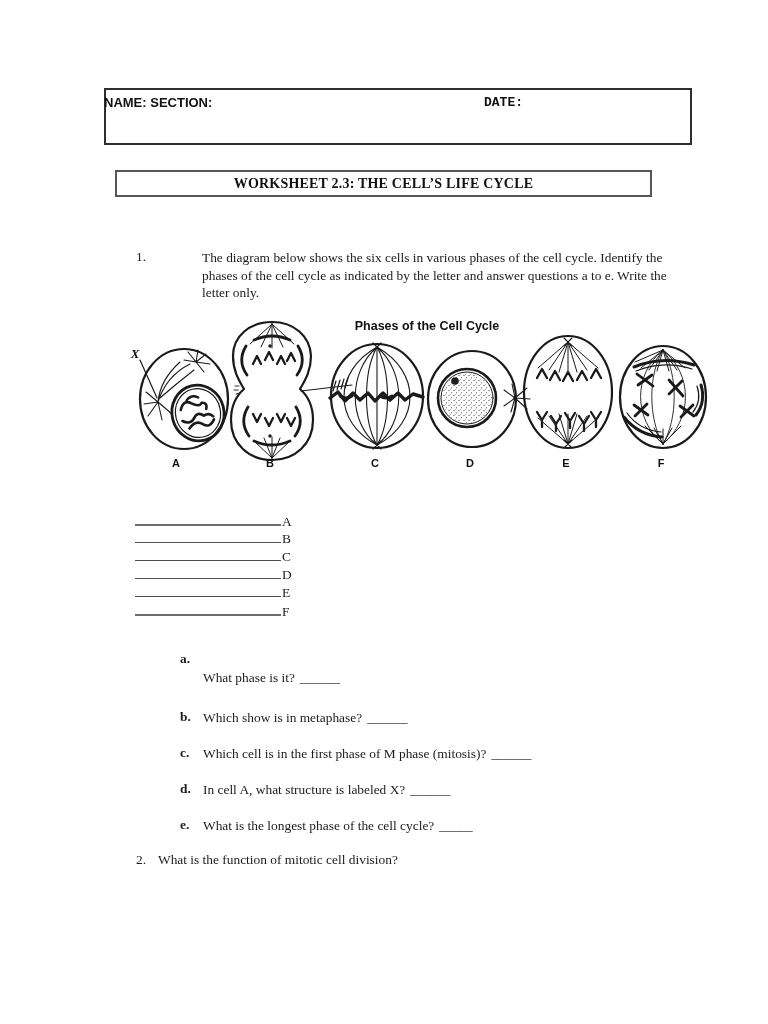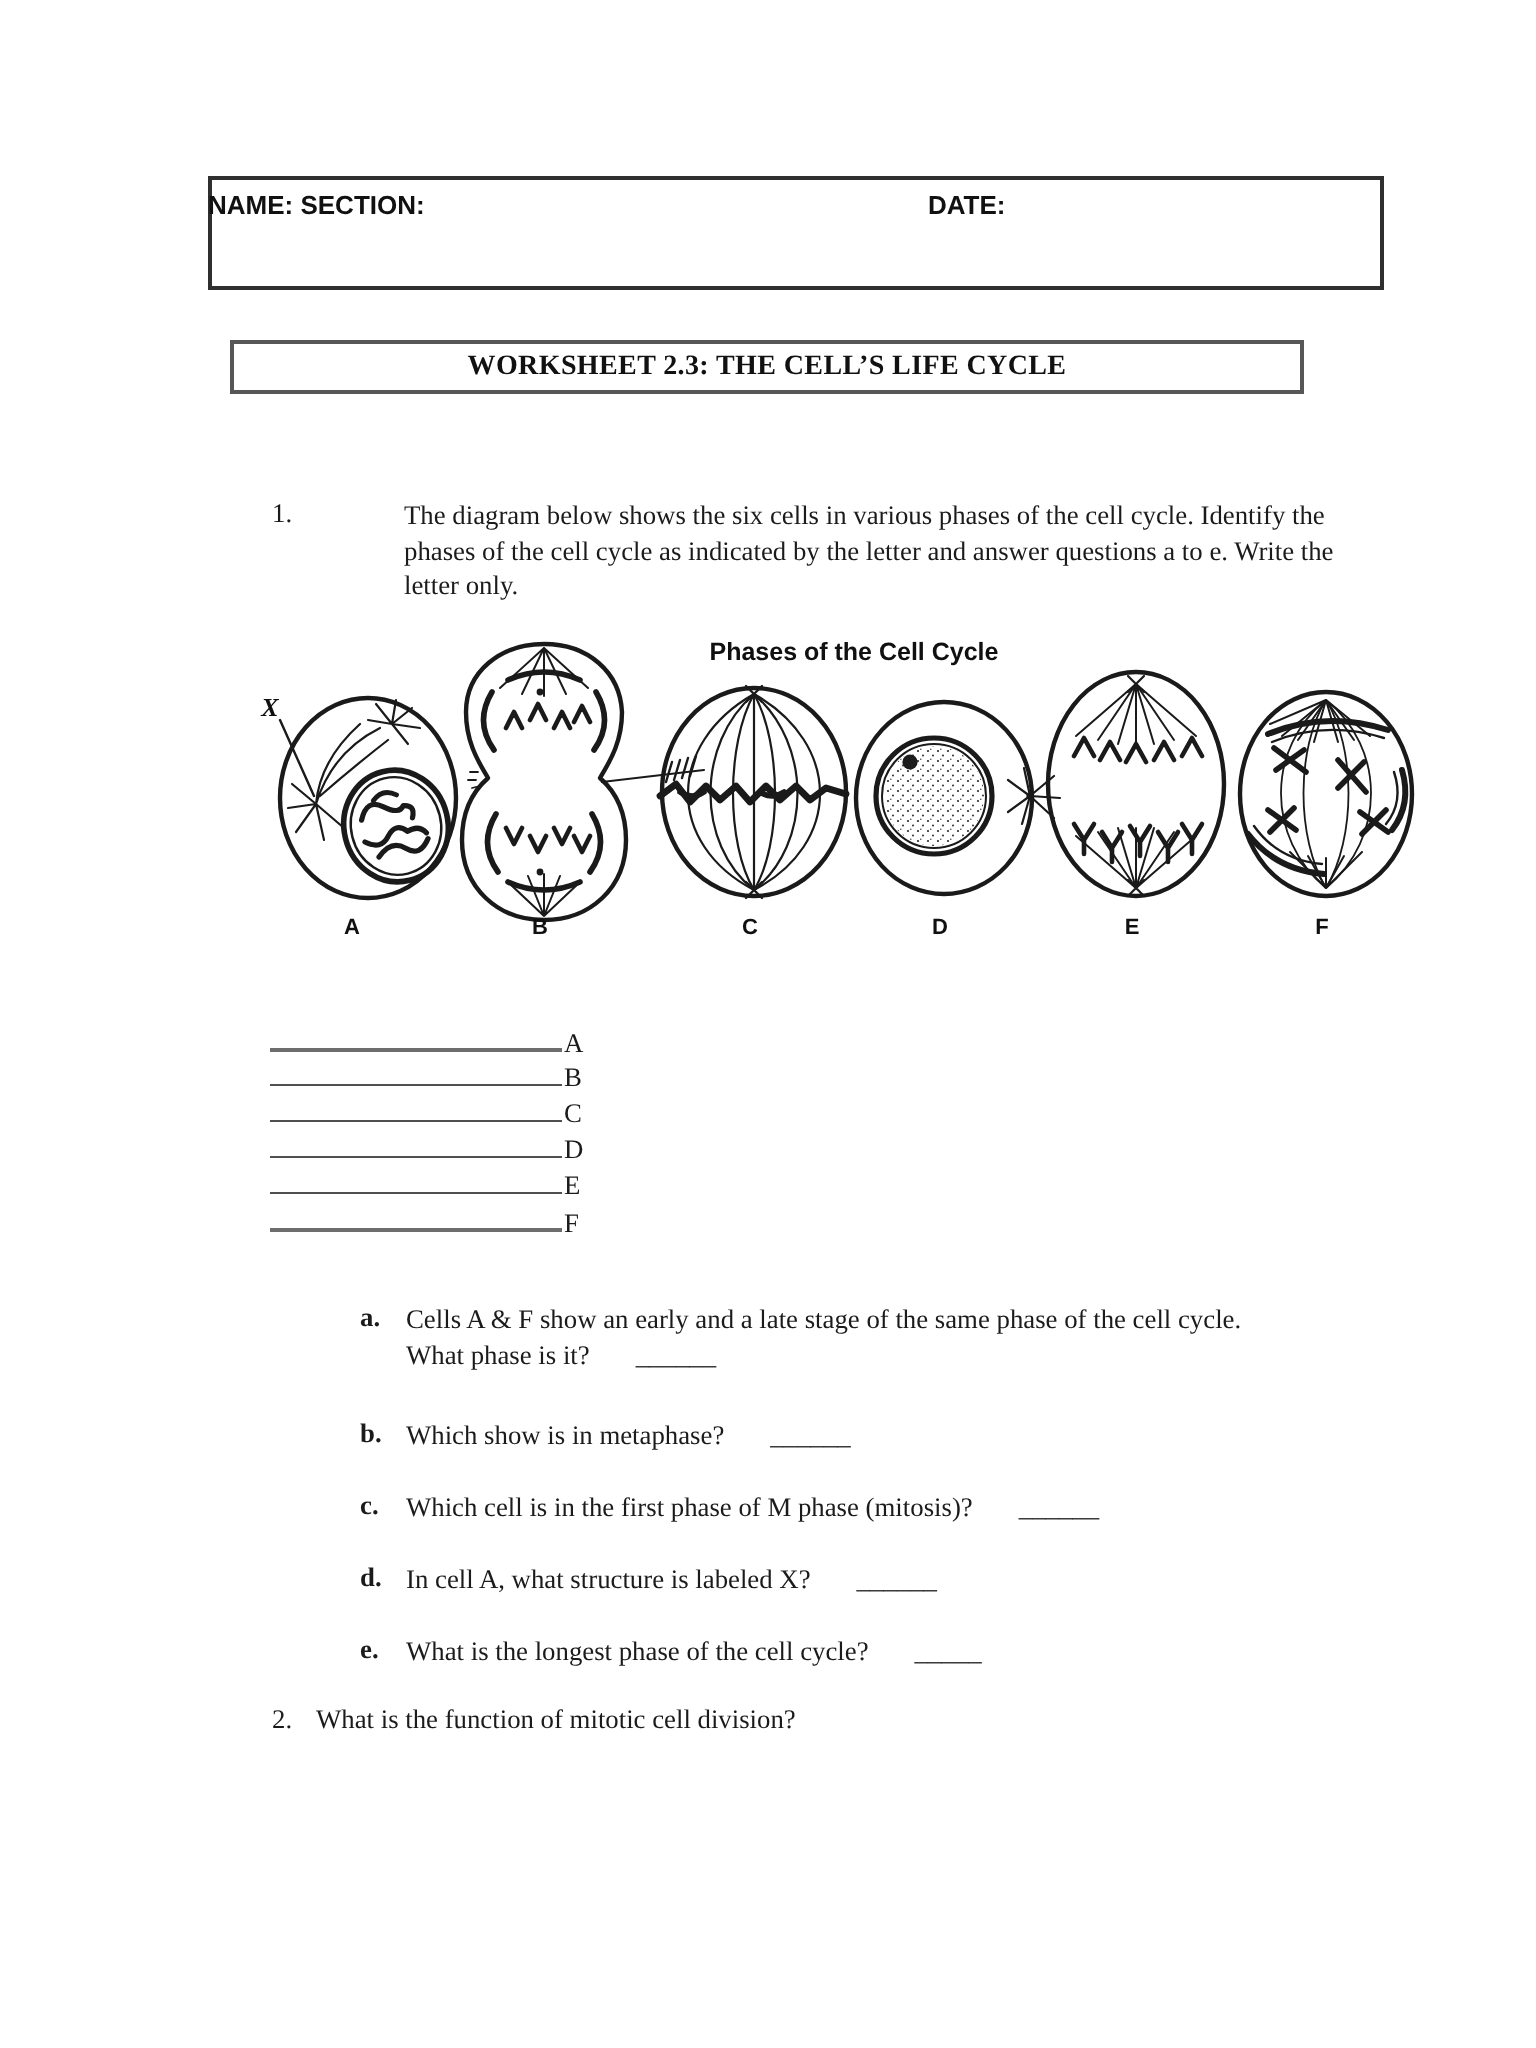--- a/index.html
+++ b/index.html
@@ -3,21 +3,21 @@
 <meta charset="utf-8">
 <style>
   html,body{margin:0;padding:0;background:#ffffff;}
   .page{position:relative;width:768px;height:888px;background:#fff;
         font-family:"Liberation Serif",serif;color:#1b1b1b;font-size:13.4px;overflow:hidden;}
 
   
   .header-box{position:absolute;left:104px;top:88px;width:584px;height:53px;border:2px solid #2f2f2f;}
   .hb-label{position:absolute;top:5px;font-family:"Liberation Sans",sans-serif;font-weight:bold;font-size:13px;color:#111;}
   .hb-name{left:-2px;}
-  .hb-date{left:358px;}
+  .hb-date{left:378px;font-family:Liberation Mono, monospace;}
 
   
   .title-box{position:absolute;left:115px;top:170px;width:533px;height:23px;border:2px solid #565656;
              display:flex;align-items:center;justify-content:center;}
   .title-box span{font-weight:bold;font-size:14px;letter-spacing:.2px;color:#111;}
 
   
   .q1{position:absolute;left:136px;top:249px;width:552px;display:flex;}
   .qnum{width:22px;flex:none;}
   .qtext{width:527px;line-height:17.6px;margin-left:44px;}
@@ -32,21 +32,21 @@
   .blanks{position:absolute;left:135px;top:511px;}
   .blank-row{height:18.1px;}
   .blank-line{display:inline-block;width:146px;height:13px;border-bottom:1.6px solid #4f4f4f;vertical-align:baseline;}
   .blank-row:first-child .blank-line,.blank-row:last-child .blank-line{border-bottom-width:2.2px;border-bottom-color:#6d6d6d;}
   .blank-letter{margin-left:1px;}
 
   
   .sq{position:absolute;left:180px;display:flex;}
   .sq .marker{font-weight:bold;width:23px;flex:none;}
   .sq .stext{width:505px;line-height:17.8px;}
-  .uline{margin-left:23px;}
+  .uline{margin-left:5px;}
   #sq-a{top:651px;} #sq-b{top:709px;} #sq-c{top:745px;} #sq-d{top:781px;} #sq-e{top:817px;}
 
   
   .q2{position:absolute;left:136px;top:852px;display:flex;width:560px;}
 </style>
 </head>
 <body>
 
 <div class="page">
 
@@ -199,21 +199,21 @@
     <div class="blank-row">
       <span class="blank-line"></span><span class="blank-letter">E</span>
     </div>
     <div class="blank-row">
       <span class="blank-line"></span><span class="blank-letter">F</span>
     </div>
   </div>
 
   <div class="sq" id="sq-a">
     <span class="marker">a.</span>
-    <span class="stext"><span>Cells A &amp; F show an early and a late stage of the same phase of the cell cycle.</span><br><span>What phase is it?</span><span class="uline">______</span></span>
+    <span class="stext"><br><span>What phase is it?</span><span class="uline">______</span></span>
   </div>
 
   <div class="sq" id="sq-b">
     <span class="marker">b.</span>
     <span class="stext"><span>Which show is in metaphase?</span><span class="uline">______</span></span>
   </div>
 
   <div class="sq" id="sq-c">
     <span class="marker">c.</span>
     <span class="stext"><span>Which cell is in the first phase of M phase (mitosis)?</span><span class="uline">______</span></span>

